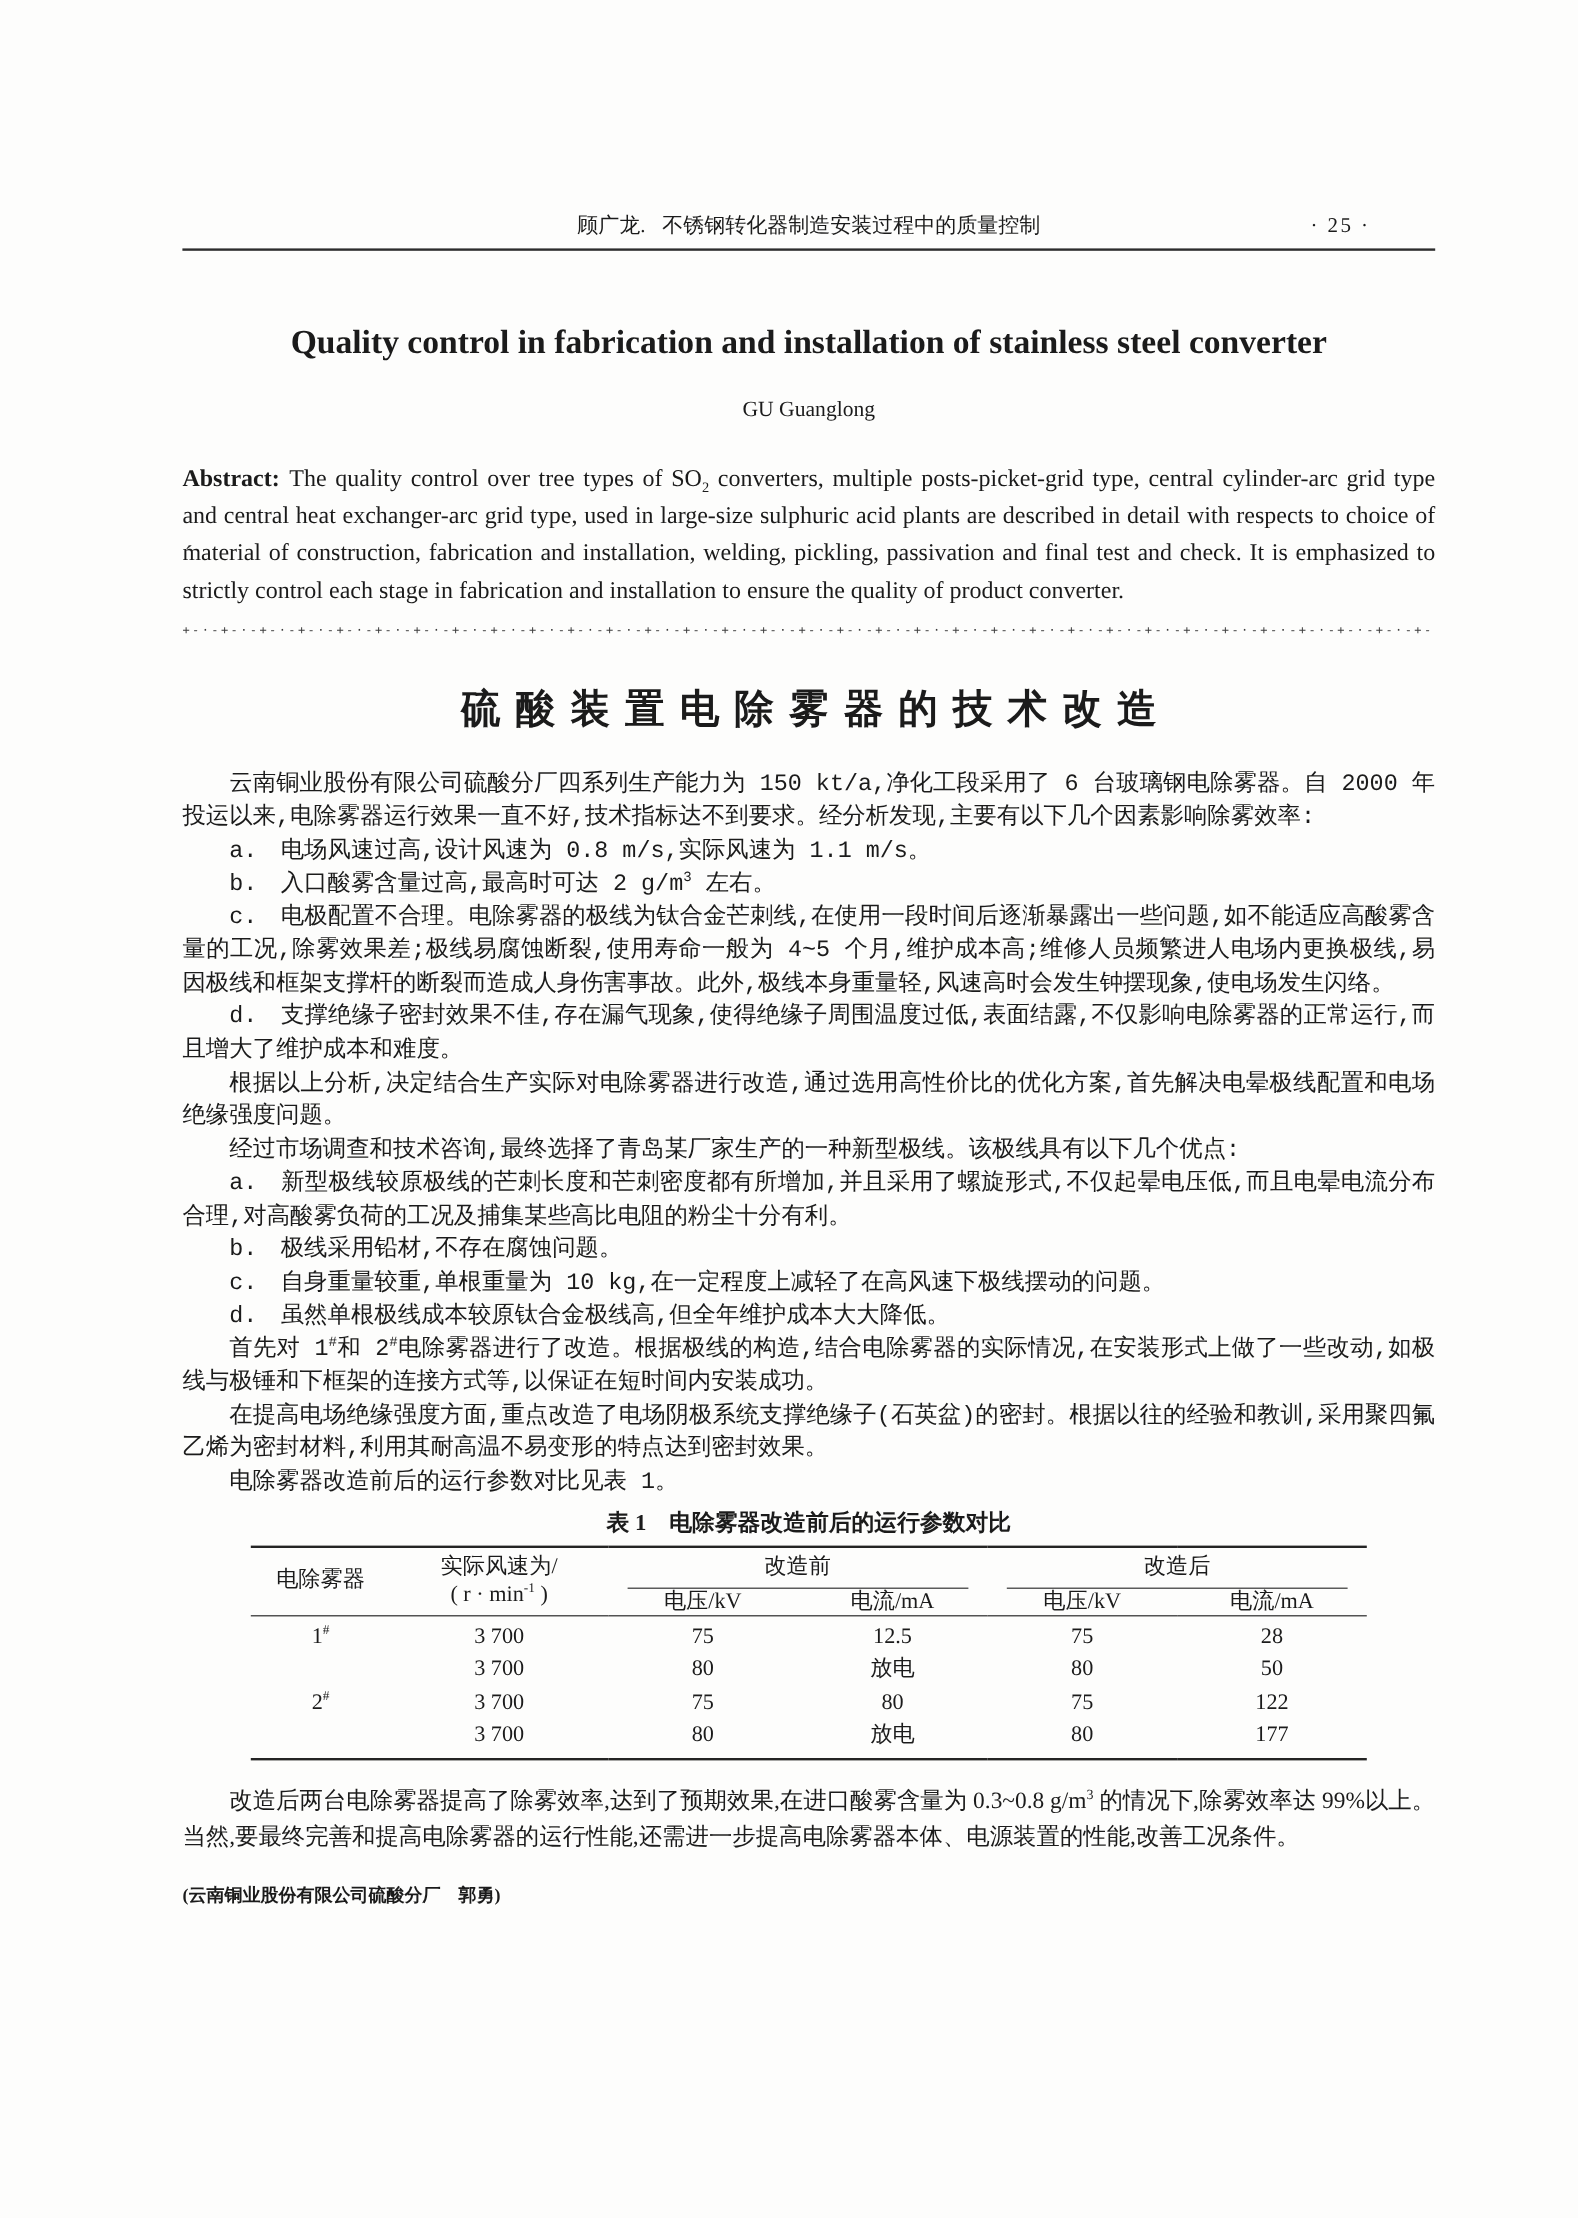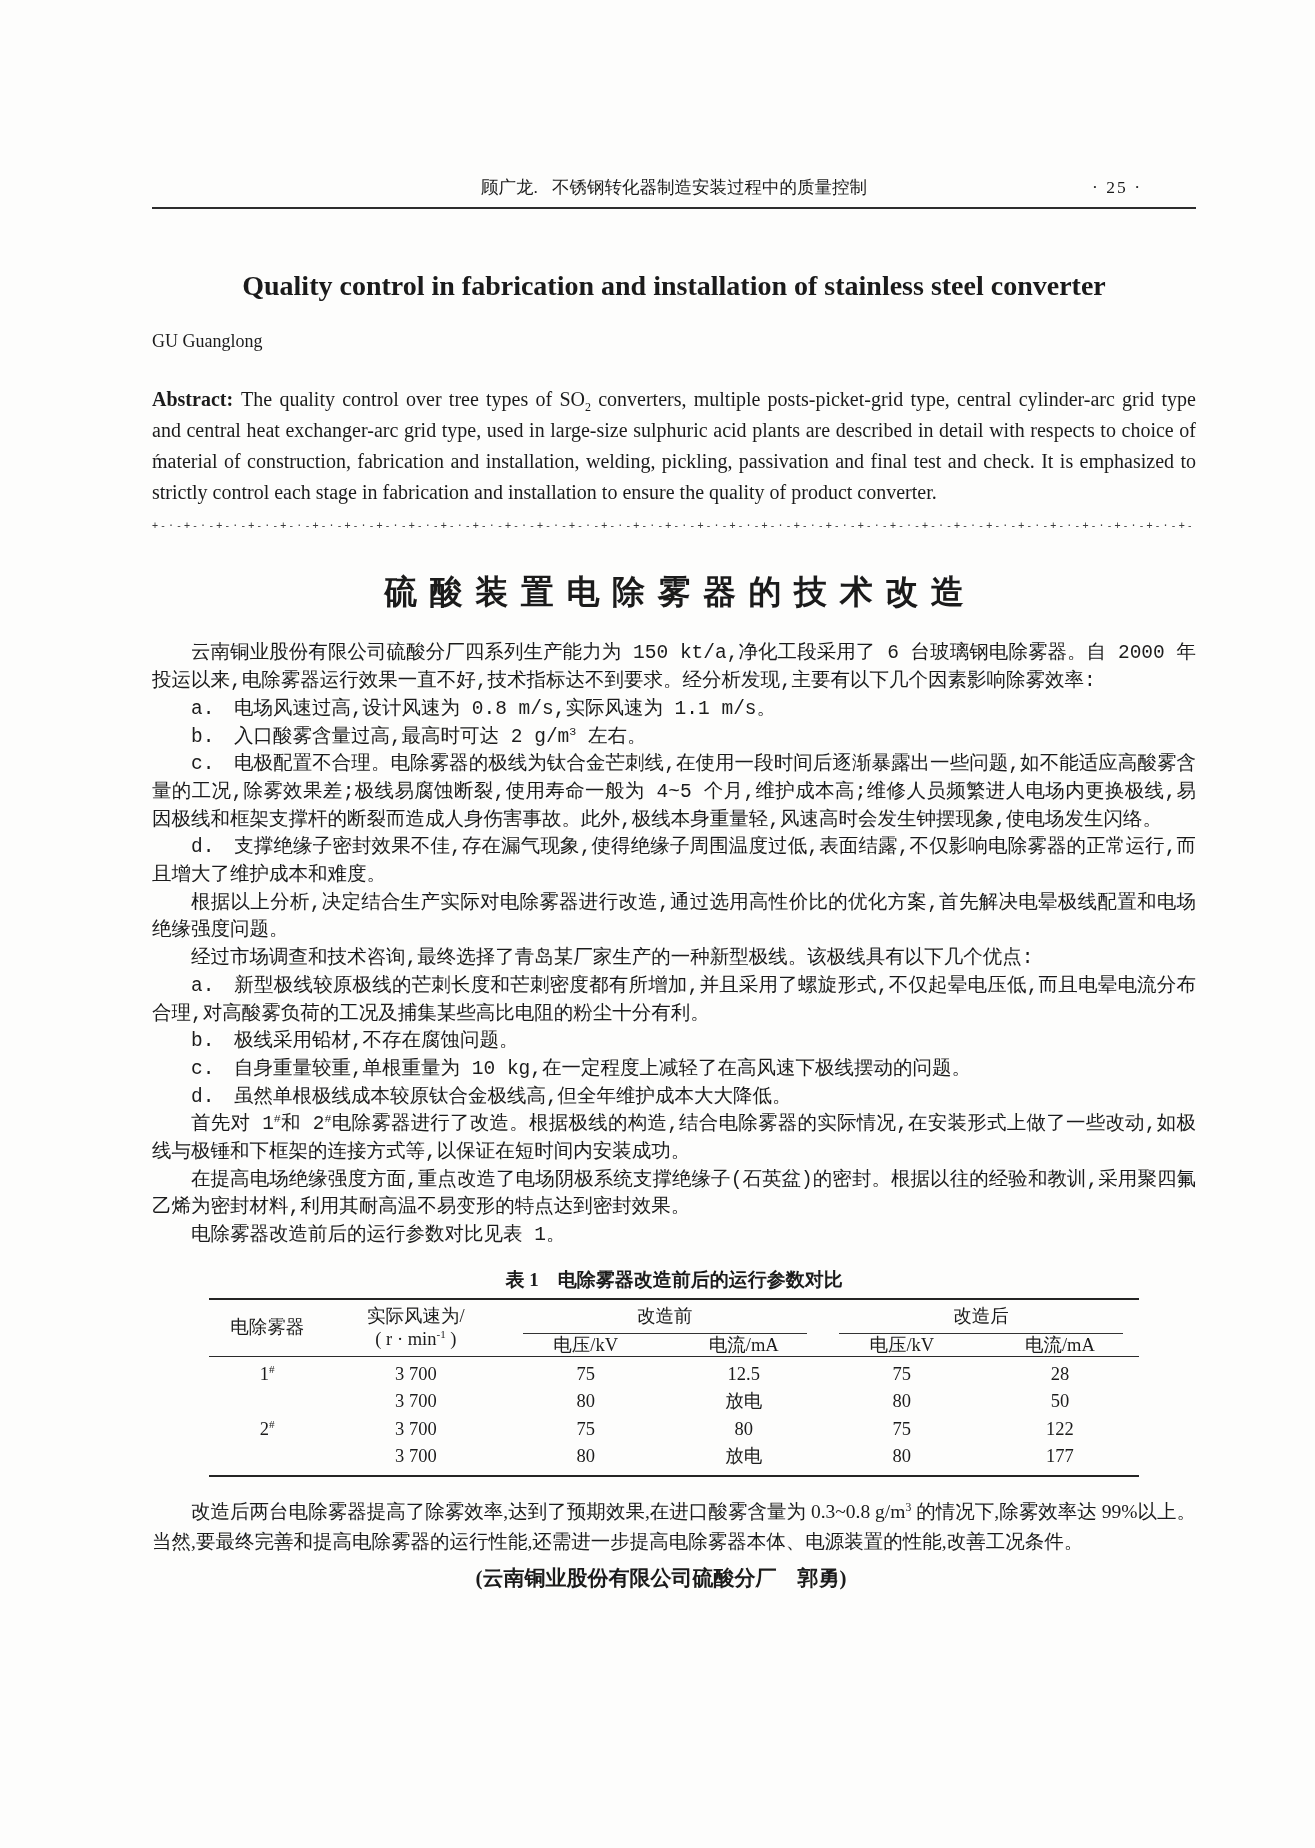--- a/index.html
+++ b/index.html
@@ -16,54 +16,54 @@
   .inner{position:relative;padding:176px 135px 0 136px;}
   
   .running-header{position:relative;text-align:center;font-size:17.5px;line-height:22px;}
   .rh-author{margin-right:14px;}
   .rh-page{position:absolute;right:54px;top:0;letter-spacing:2px;}
   .header-rule{height:2.4px;background:#2d2d2d;margin-top:9px;}
   
   .en-article{position:relative;}
   .stray{position:absolute;left:2px;top:182px;font-size:20px;color:#333;}
   .en-title{text-align:center;font-size:28px;line-height:34px;font-weight:bold;margin:60px 0 0;}
-  .en-author{font-size:18px;line-height:22px;margin-top:27px;}
+  .en-author{text-align:center;font-size:18px;line-height:22px;margin-top:27px;}
   .en-affil{text-align:center;font-size:17.5px;line-height:22px;font-style:italic;margin-top:22px;}
   .abstract{font-size:20px;line-height:31px;text-align:justify;margin:32px 0 0;}
   .abstract .lbl,.keywords .lbl{font-weight:bold;margin-right:8px;}
   .keywords{font-size:20px;line-height:31px;margin:0;}
   .dot-divider{margin-top:12px;height:12px;line-height:12px;overflow:hidden;white-space:nowrap;
     font-size:10px;letter-spacing:2px;color:#3c3c3c;font-family:"DejaVu Sans Mono","Liberation Mono",monospace;}
   
   .cn-title{text-align:center;font-size:33px;line-height:40px;font-weight:bold;
     letter-spacing:0.38em;text-indent:0.38em;margin:40px 0 0;}
   .cn-body{margin-top:28px;font-size:19.5px;line-height:27.7px;text-align:justify;font-family:Liberation Mono, monospace;}
   .cn-body p{margin:0;text-indent:2em;}
   sup{font-size:0.6em;vertical-align:super;line-height:0;}
   sub{font-size:0.6em;vertical-align:sub;line-height:0;}
   
-  .tbl-caption{text-align:center;font-weight:bold;font-size:19px;line-height:24px;margin-top:18px;}
+  .tbl-caption{text-align:center;font-weight:bold;font-size:19px;line-height:24px;margin-top:8px;}
   table.data-table{
     width:930px;margin:6px auto 0;border-collapse:collapse;table-layout:fixed;
     font-size:18.5px;border-top:2.6px solid #242424;border-bottom:2.6px solid #242424;
   }
   .data-table th,.data-table td{font-weight:normal;text-align:center;padding:0;}
   .data-table thead{border-bottom:1.8px solid #2a2a2a;}
   .data-table thead th{vertical-align:middle;}
   .th-name,.th-fan{padding:6px 0;line-height:23px;}
   .th-group{vertical-align:top;}
   .th-group .gi{border-bottom:1.4px solid #333;margin:0 16px;padding:6px 0 7px;line-height:20px;}
   .th-sub{padding:7px 0 9px;line-height:22px;}
   .data-table tbody td{height:27.5px;line-height:27.5px;}
   .data-table tbody tr:first-child td{padding-top:4px;}
   .data-table tbody tr:last-child td{padding-bottom:4px;}
   
   .closing{font-size:19.5px;line-height:30px;text-align:justify;text-indent:2em;margin:20px 0 0;font-family:Liberation Serif, serif;}
-  .attribution{text-align:center;font-weight:bold;font-size:21px;line-height:26px;
-    padding-right:26px;margin-top:8px;}
+  .attribution{text-align:left;font-weight:bold;font-size:15px;line-height:26px;
+    padding-right:26px;margin-top:20px;}
 </style>
 </head>
 <body>
 
 <div class="page">
   <div class="inner">
 
     <header class="running-header">
       <span class="rh-author">顾广龙.</span><span>不锈钢转化器制造安装过程中的质量控制</span>
       <span class="rh-page">· 25 ·</span>

